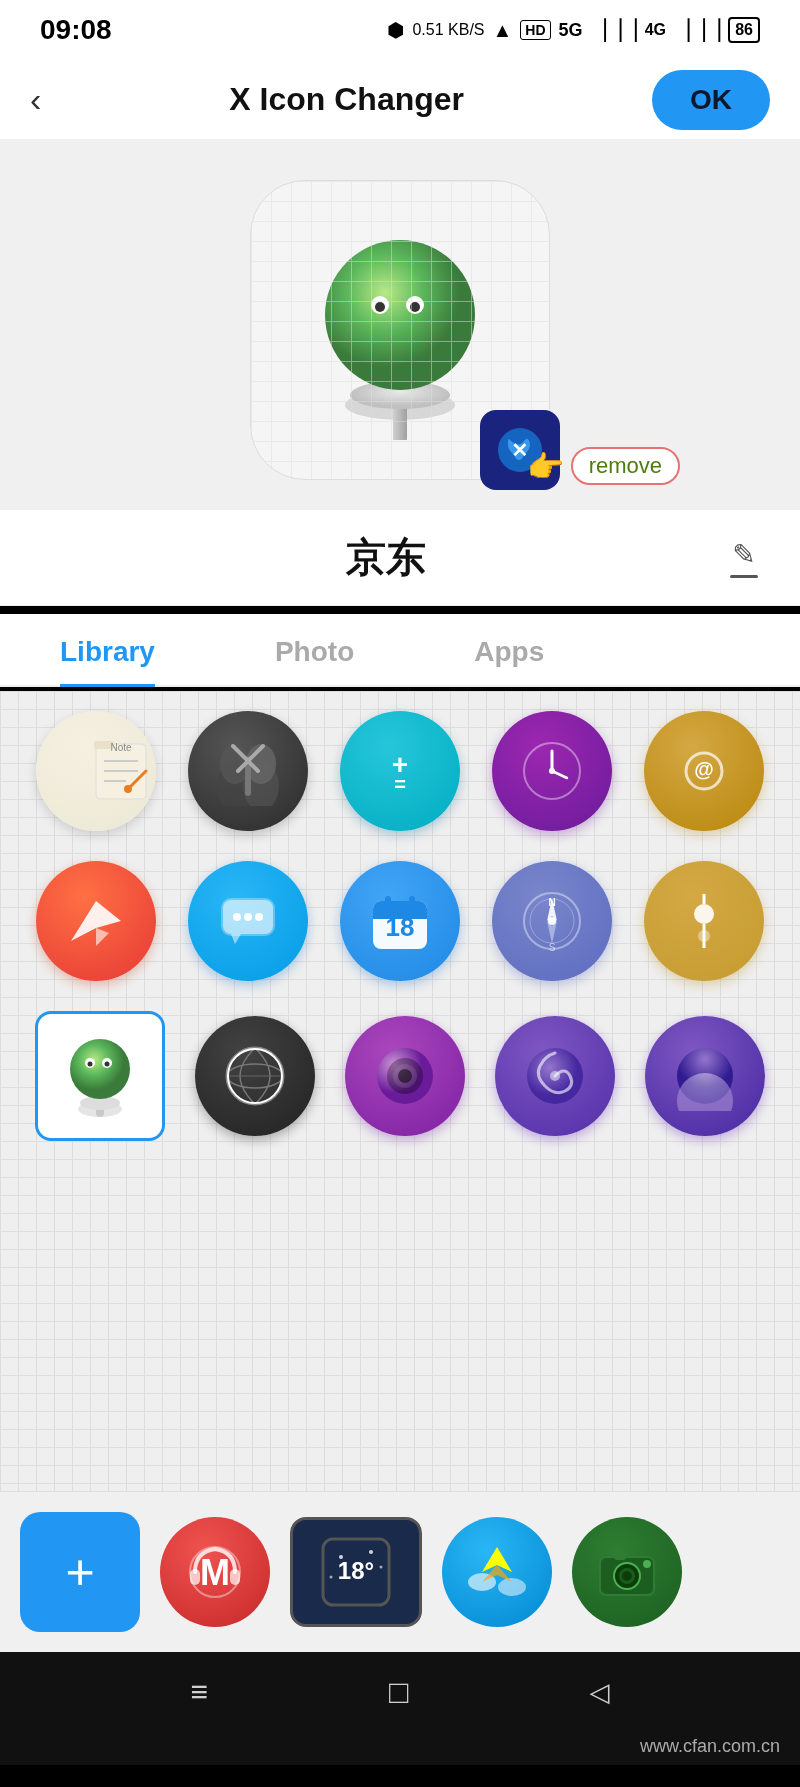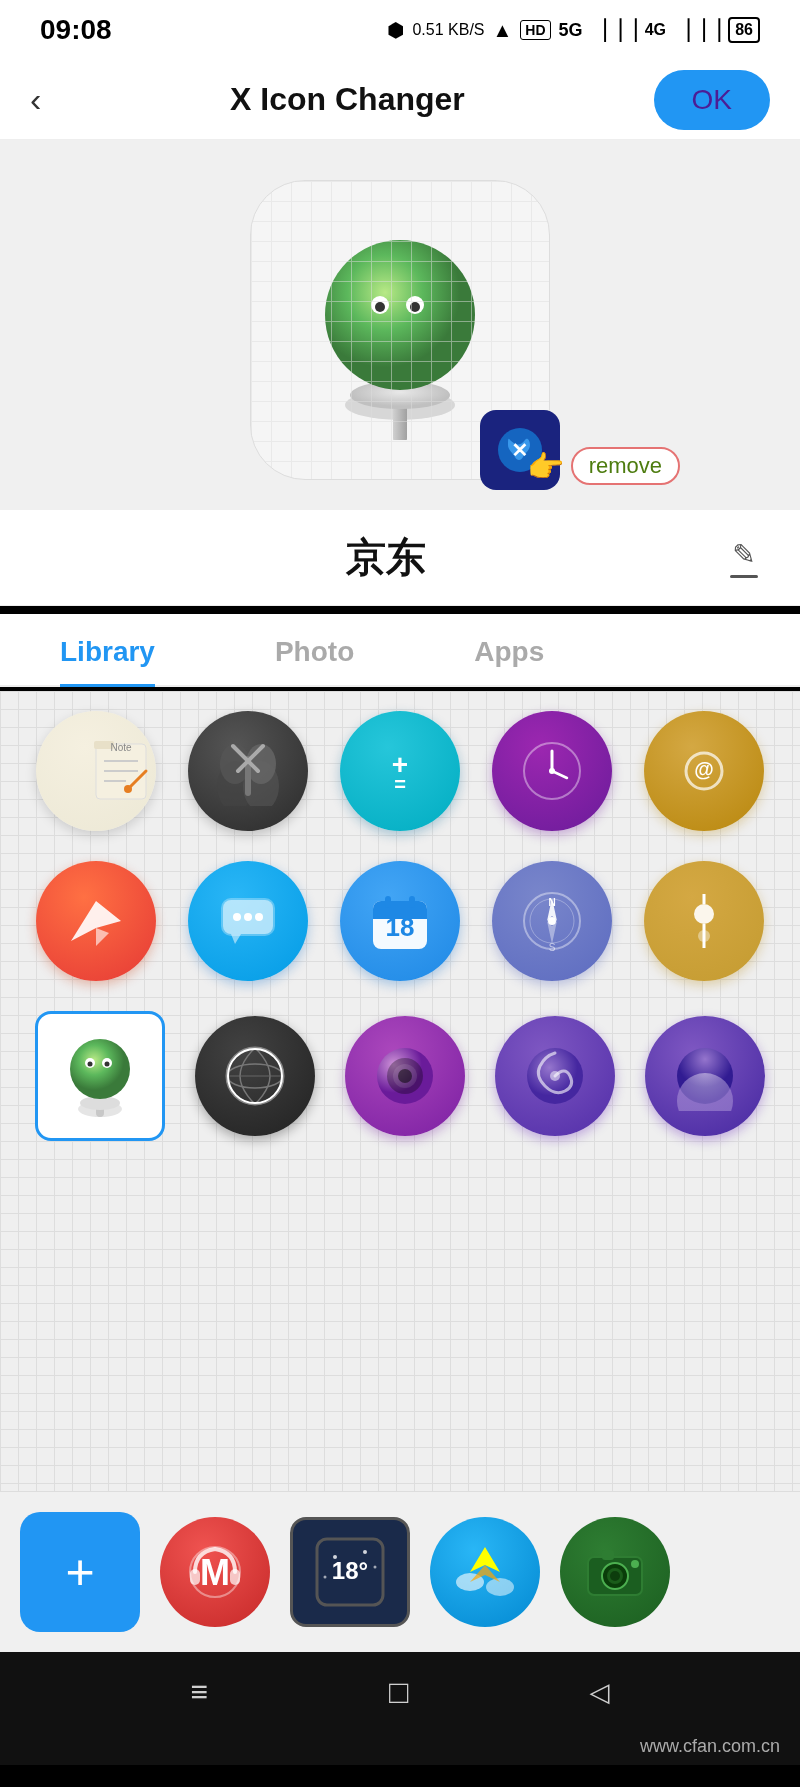--- a/index.html
+++ b/index.html
@@ -57,26 +57,26 @@
       cursor: pointer;
       font-weight: 300;
     }
     .header-title {
       font-size: 32px;
       font-weight: 600;
       color: #111;
     }
     .header-ok {
       background: #2196F3;
-      color: #4c1d95;
+      color: #0f172a;
       border: none;
       border-radius: 40px;
       padding: 14px 38px;
       font-size: 28px;
-      font-weight: 400;
+      font-weight: 700;
       cursor: pointer;
     }
 
     
     .preview-area {
       background: #f0f0f0;
       padding: 40px 0 30px;
       display: flex;
       flex-direction: column;
       align-items: center;
@@ -333,21 +333,21 @@
       flex-shrink: 0;
     }
     .icon-bottom-m {
       background: radial-gradient(circle at 40% 30%, #ef5350, #c62828);
       display: flex; align-items: center; justify-content: center;
       width: 110px; height: 110px; border-radius: 55px;
     }
     .icon-bottom-weather {
       background: #1a2a4a;
       display: flex; align-items: center; justify-content: center;
-      width: 120px; height: 110px; border-radius: 16px;
+      width: 132px; height: 110px; border-radius: 16px;
       border: 3px solid #555;
     }
     .icon-bottom-plane {
       background: radial-gradient(circle at 40% 30%, #29b6f6, #0288d1);
       display: flex; align-items: center; justify-content: center;
       width: 110px; height: 110px; border-radius: 55px;
     }
     .icon-bottom-camera {
       background: radial-gradient(circle at 40% 30%, #2e7d32, #1b5e20);
       display: flex; align-items: center; justify-content: center;

